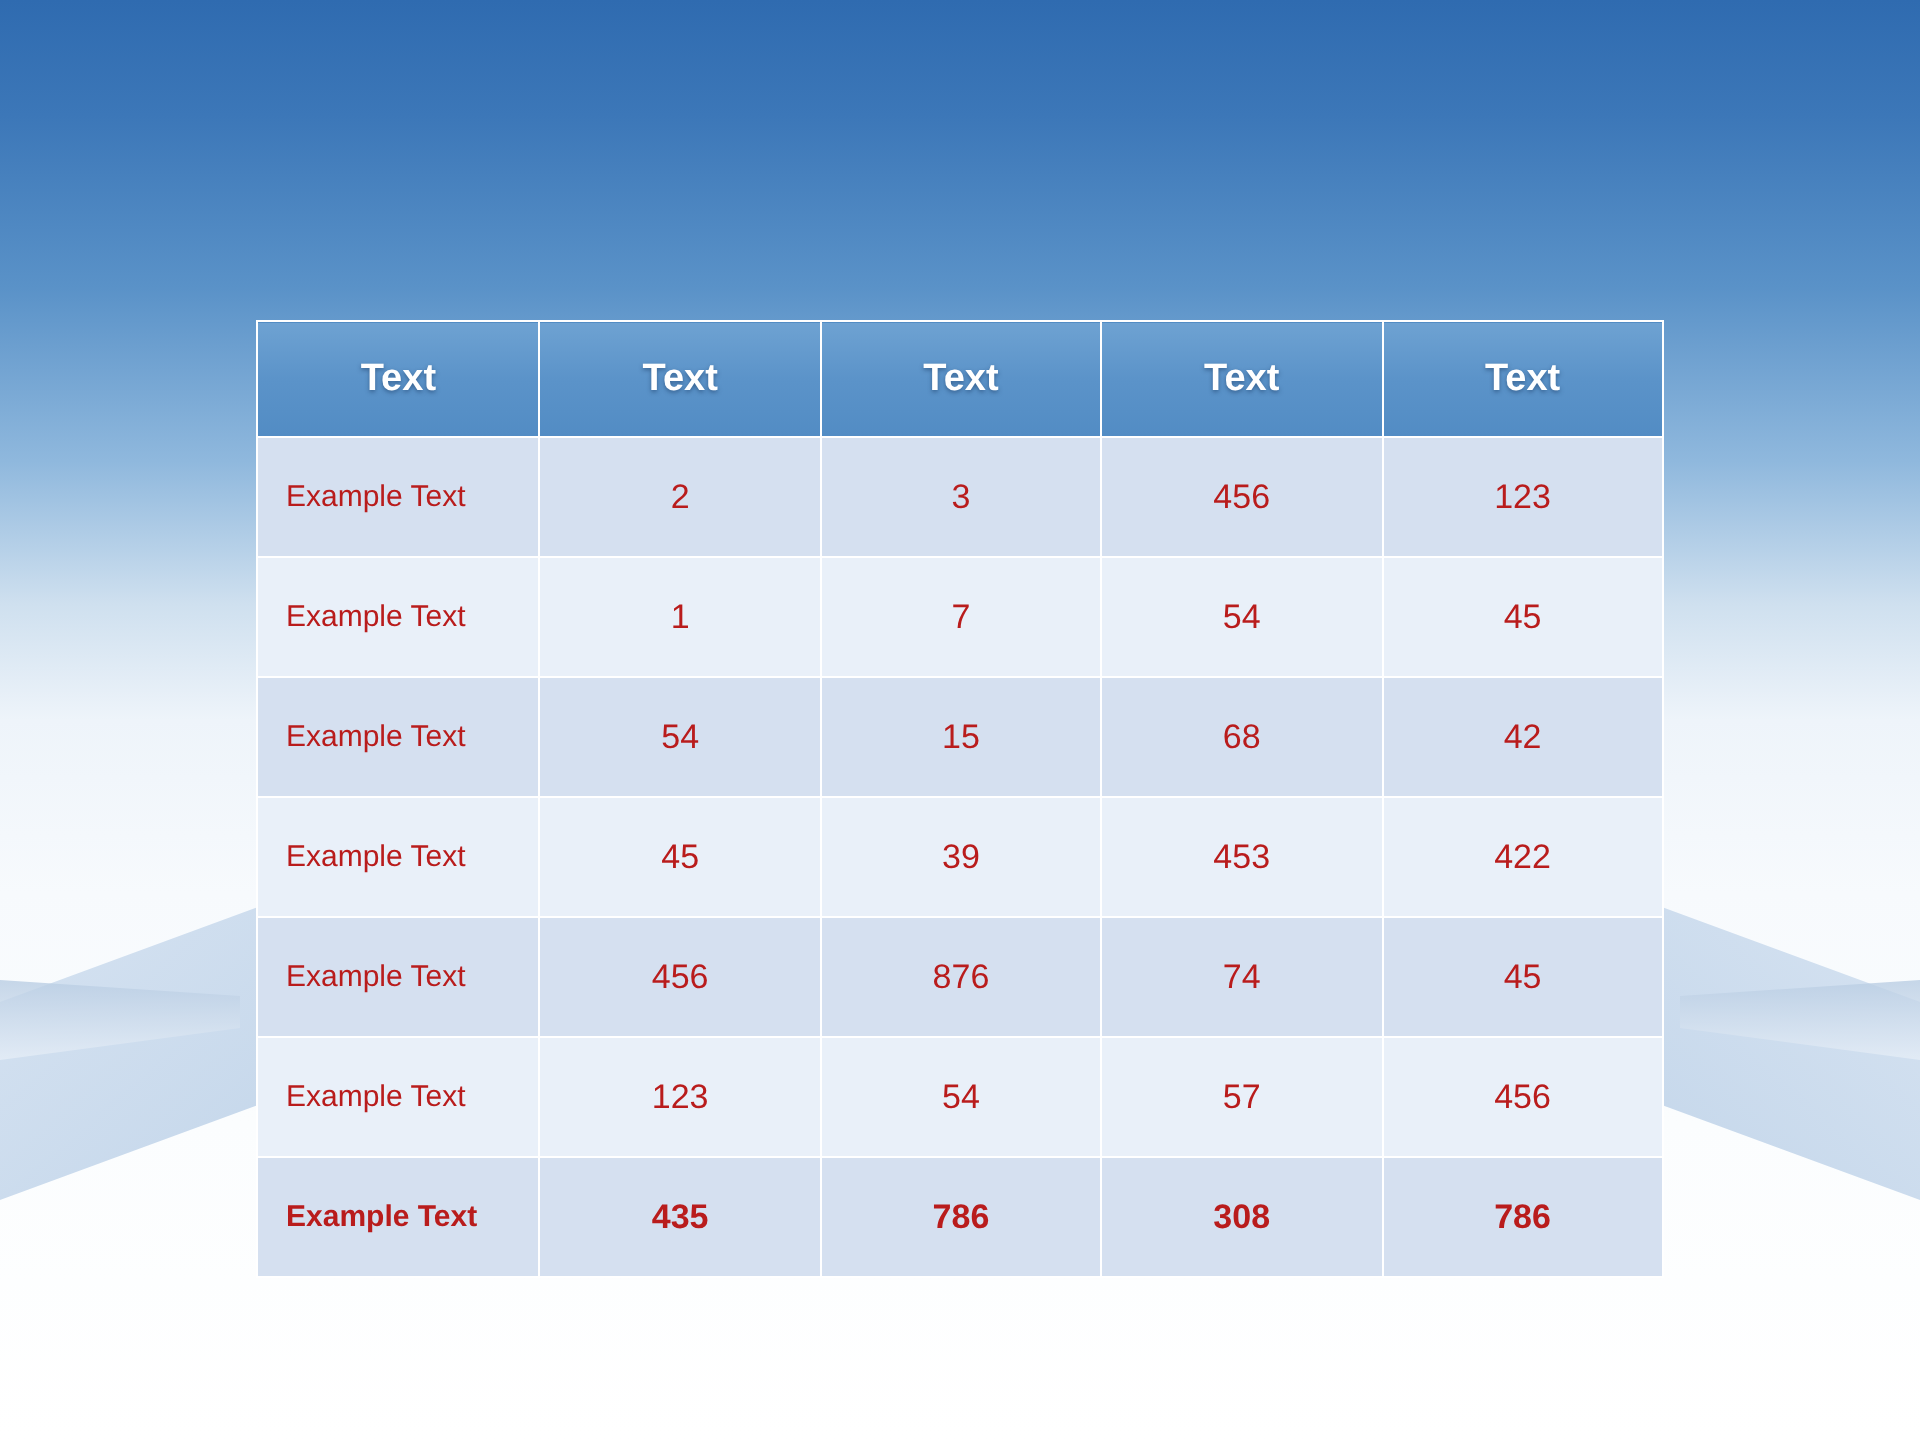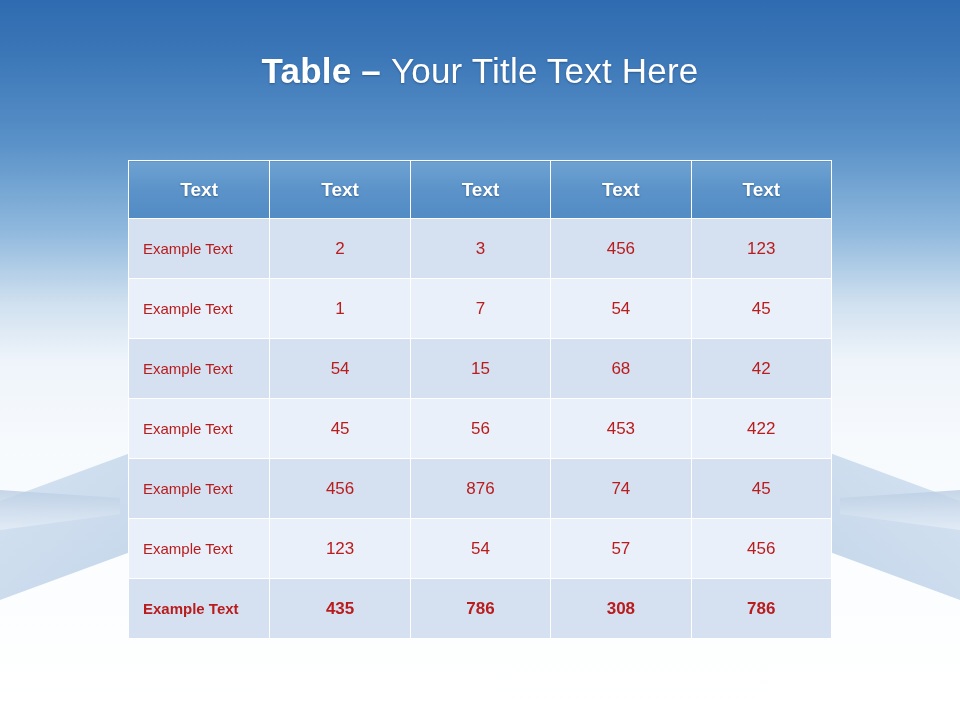--- a/index.html
+++ b/index.html
@@ -159,23 +159,20 @@
 </head>
 <body>
 
 <div class="slide">
 
   <div class="wing wing-left"></div>
   <div class="wing-left-shadow"></div>
   <div class="wing wing-right"></div>
   <div class="wing-right-shadow"></div>
 
-  <div class="title">
-    <span class="strong">Table – </span><span class="light">Your Title Text Here</span>
-  </div>
 
   <div class="table-wrap">
     <table class="data">
       <colgroup>
         <col class="c0">
         <col class="c1">
         <col class="c2">
         <col class="c3">
         <col class="c4">
       </colgroup>
@@ -206,21 +203,21 @@
         <tr class="odd">
           <td class="label">Example Text</td>
           <td class="num">54</td>
           <td class="num">15</td>
           <td class="num">68</td>
           <td class="num">42</td>
         </tr>
         <tr class="even">
           <td class="label">Example Text</td>
           <td class="num">45</td>
-          <td class="num">56</td>
+          <td class="num">39</td>
           <td class="num">453</td>
           <td class="num">422</td>
         </tr>
         <tr class="odd">
           <td class="label">Example Text</td>
           <td class="num">456</td>
           <td class="num">876</td>
           <td class="num">74</td>
           <td class="num">45</td>
         </tr>

